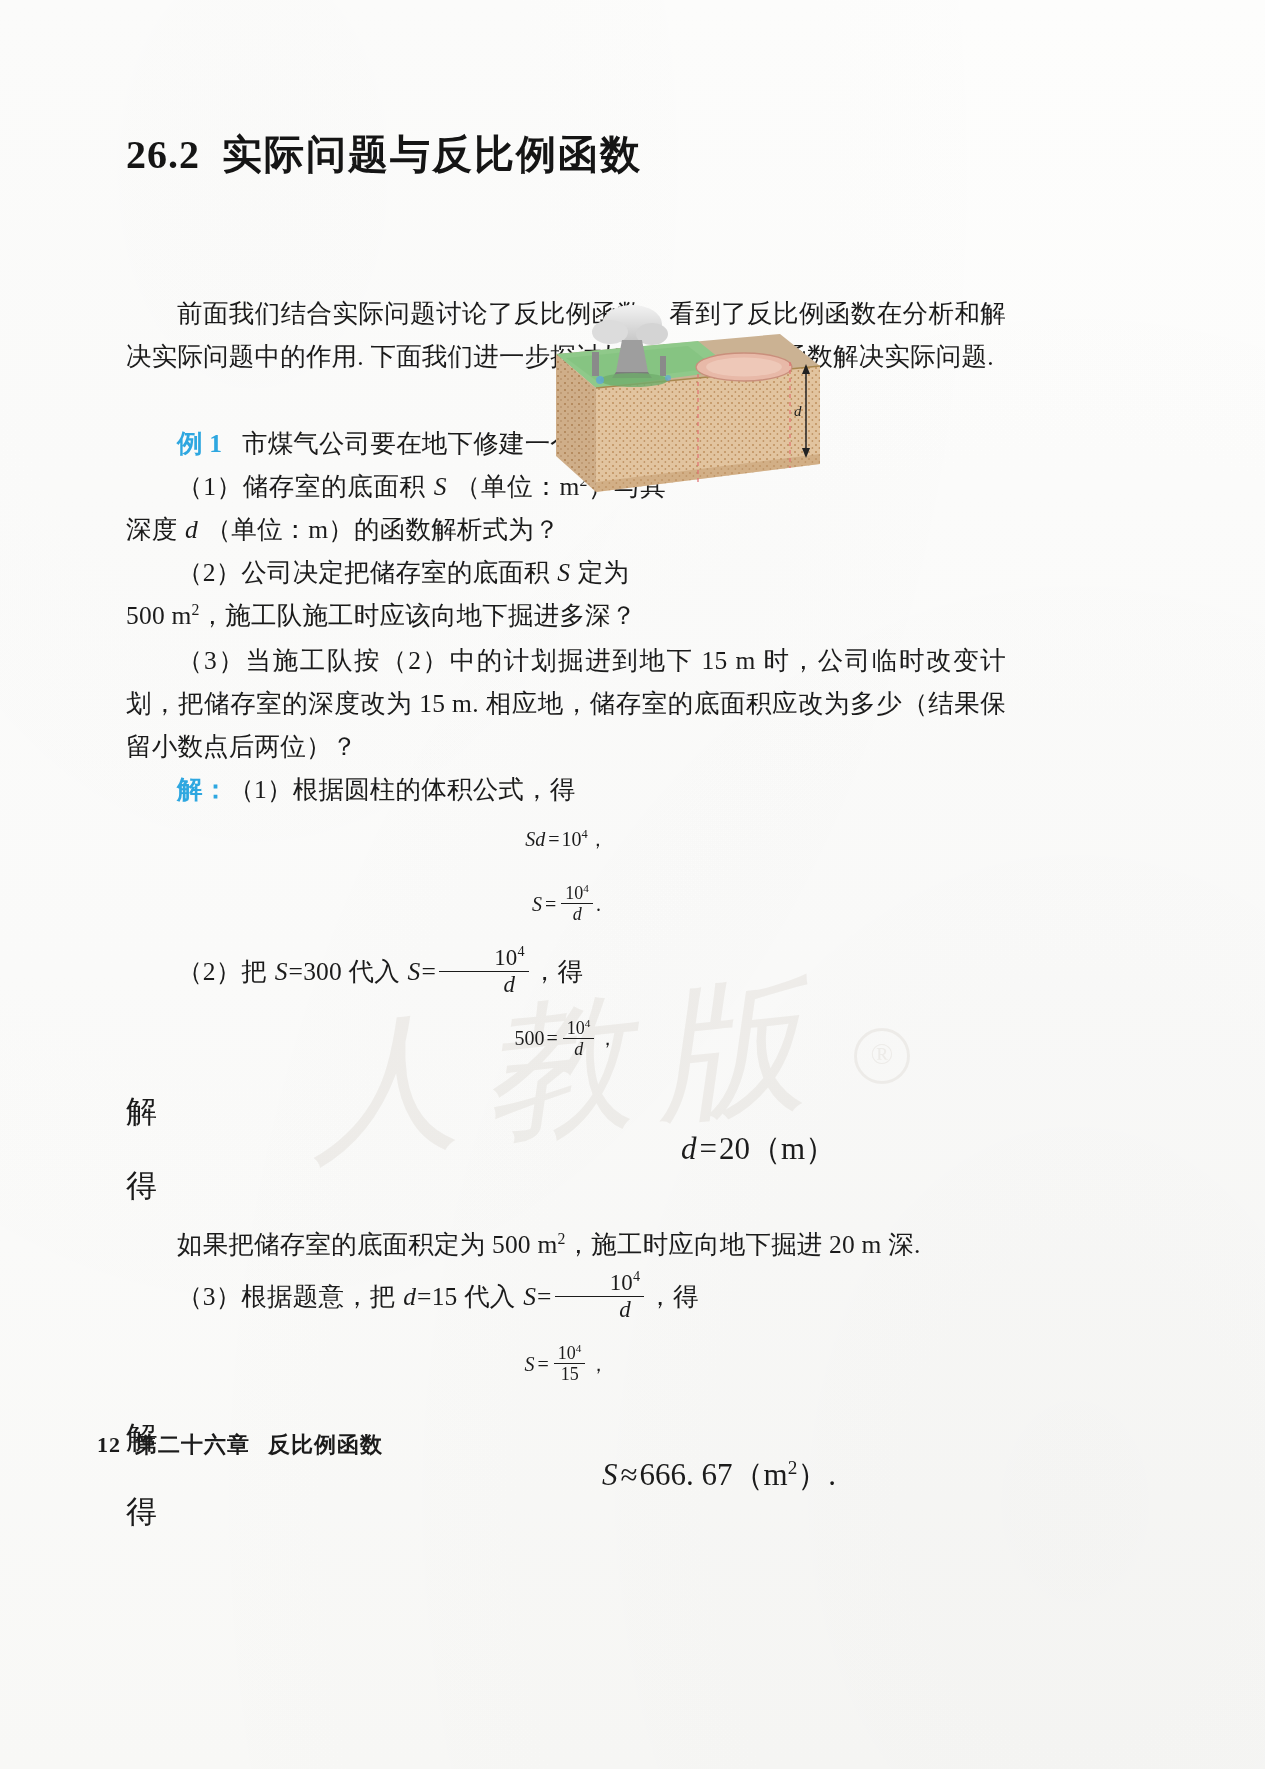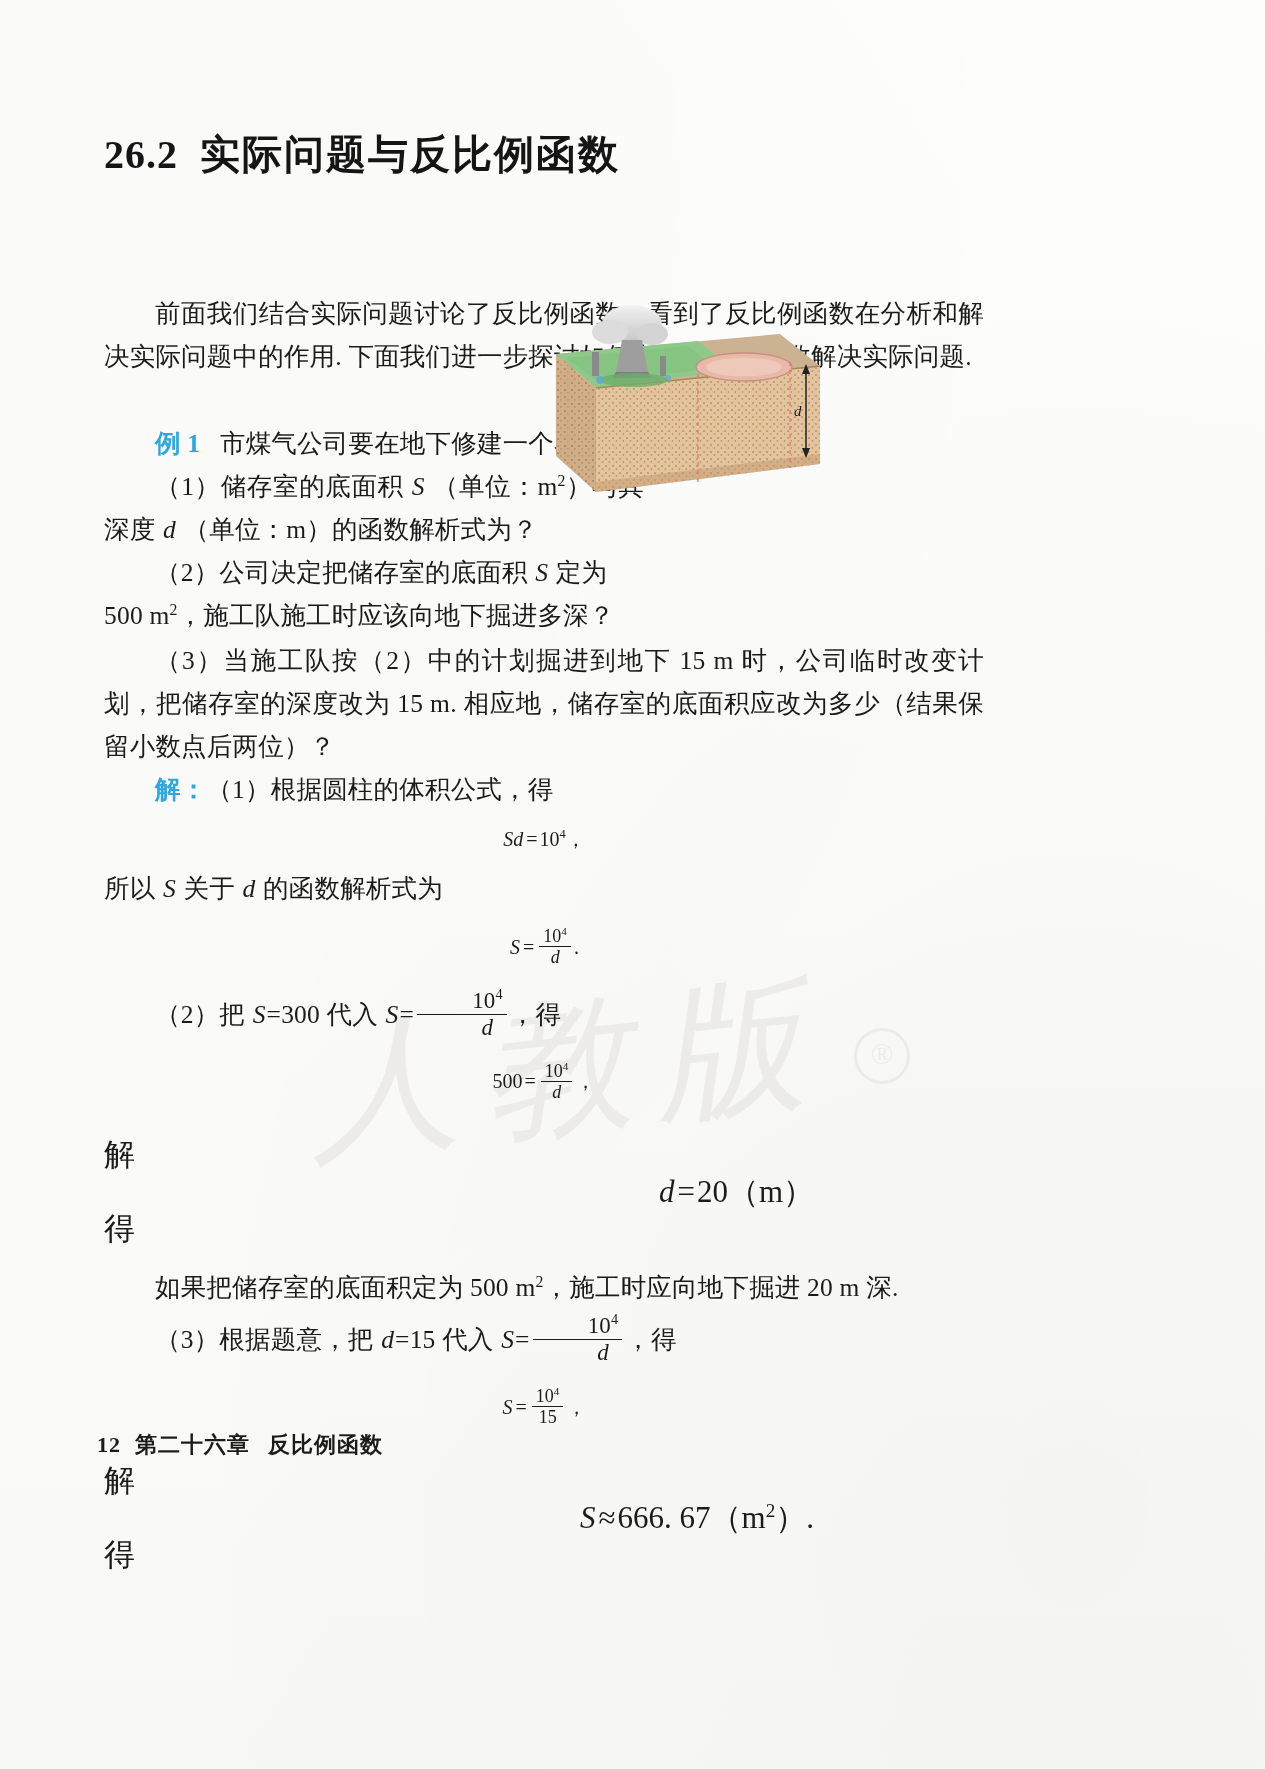--- a/index.html
+++ b/index.html
@@ -64,21 +64,21 @@
     color: #dedad4;
     font-size: 30px;
     line-height: 46px;
     text-align: center;
     font-family: "Liberation Serif", serif;
   }
 
   
   .content {
     position: absolute;
-    left: 104px;
+    left: 126px;
     top: 130px;
     width: 880px;
   }
 
   h1.section-title {
     margin: 0;
     font-family: "Liberation Serif", "DejaVu Serif", serif;
     font-size: 40px;
     font-weight: 700;
     letter-spacing: 2px;
@@ -220,23 +220,20 @@
         <p class="body-text indent">（3）当施工队按（2）中的计划掘进到地下 15 m 时，公司临时改变计划，把储存室的深度改为 15 m. 相应地，储存室的底面积应改为多少（结果保留小数点后两位）？</p>
 
         <p class="body-text indent">
           <span class="label-blue">解</span><span class="label-blue">：</span><span>（1）根据圆柱的体积公式，得</span>
         </p>
 
         <p class="display-eq">
           <span class="mi">Sd</span><span class="eq">=</span><span class="mn">10</span><span class="sup">4</span><span>，</span>
         </p>
 
-        <p class="body-text">
-          <span>所以</span>&nbsp;<span class="mi">S</span>&nbsp;<span>关于</span>&nbsp;<span class="mi">d</span>&nbsp;<span>的函数解析式为</span>
-        </p>
 
         <p class="display-eq wide">
           <span class="mi">S</span><span class="eq">=</span><span class="frac"><span class="num-part"><span class="mn">10</span><span class="sup">4</span></span><span class="den-part mi">d</span></span><span>.</span>
         </p>
 
         <p class="body-text indent">
           <span>（2）把</span>&nbsp;<span class="mi">S</span><span>=300 代入</span>&nbsp;<span class="mi">S</span><span>=</span><span class="frac"><span class="num-part"><span class="mn">10</span><span class="sup">4</span></span><span class="den-part mi">d</span></span><span>，得</span>
         </p>
 
         <p class="display-eq wide">

